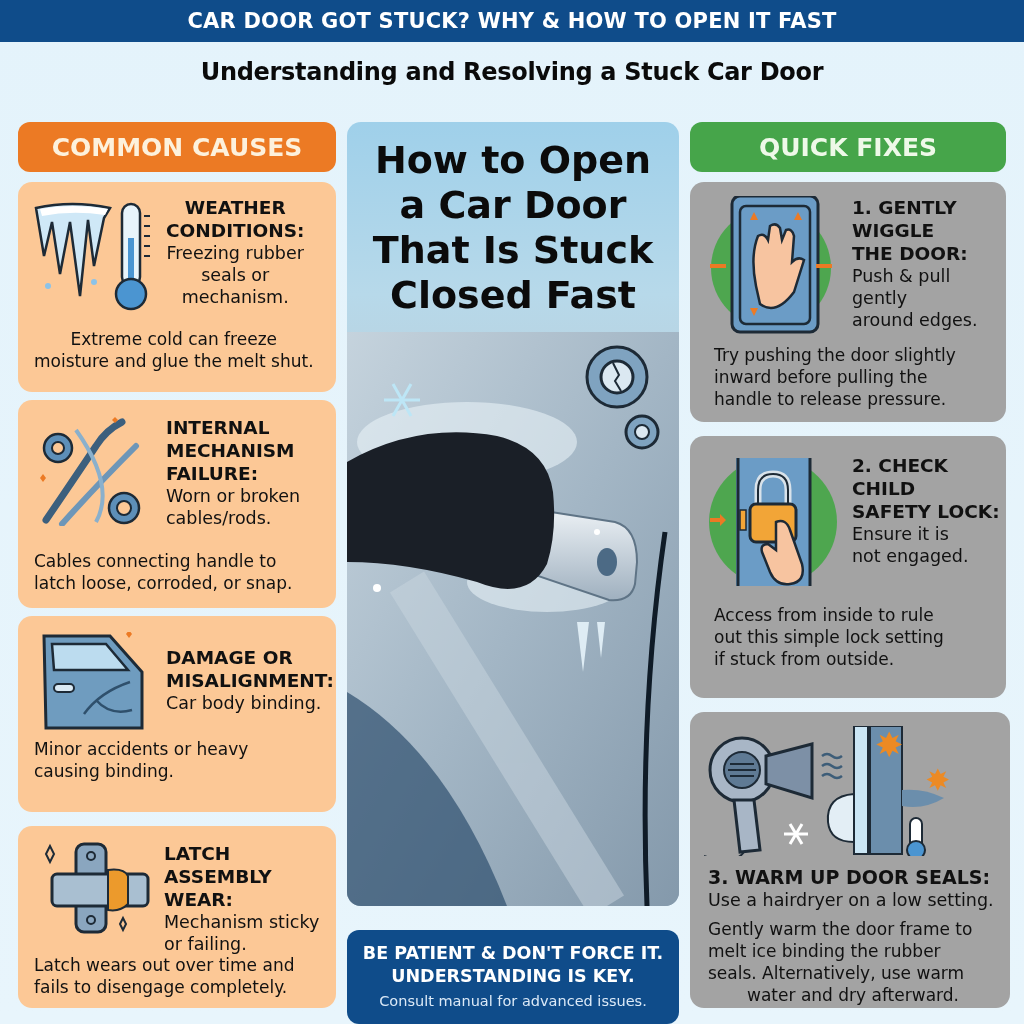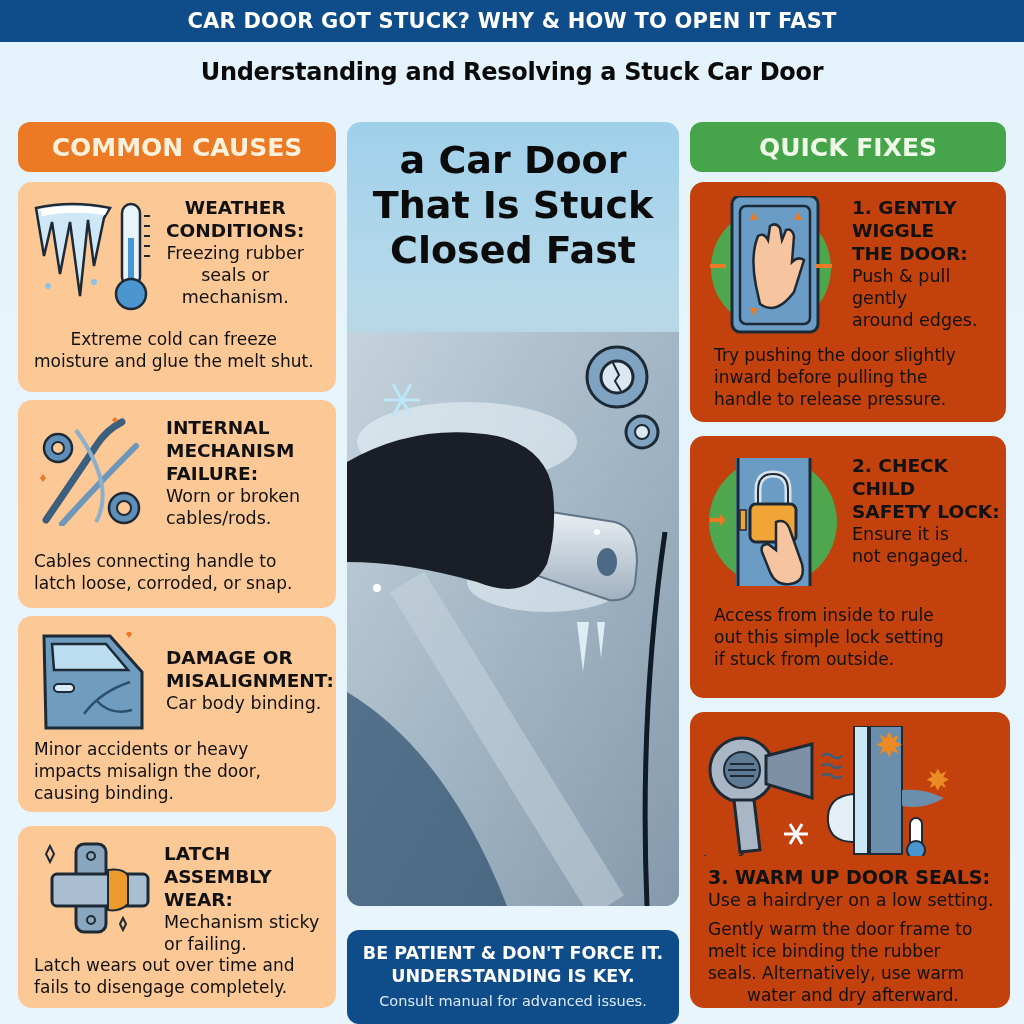--- a/index.html
+++ b/index.html
@@ -32,21 +32,21 @@
     display: flex; align-items: center; justify-content: center;
     color: #fff; font-weight: bold; font-size: 25px;
   }
   .orange-h { background: #ec7a24; color: #fdf1dc; }
   .green-h { background: #46a54a; color: #eef9e8; }
 
   .card {
     position: absolute; border-radius: 14px; padding: 12px 14px;
   }
   .card.orange { background: #fcc896; }
-  .card.green { background: #c2410c; }
+  .card.green { background: #a3a3a3; }
 
   .card .icon-box { position: absolute; }
   .card .title {
     font-weight: bold; font-size: 18.5px; line-height: 23px; color: #111;
     text-transform: none;
   }
   .card .sub { font-size: 17.5px; line-height: 22px; color: #111; }
   .card .desc { position: absolute; font-size: 17px; line-height: 22px; color: #111; }
 
   
@@ -157,21 +157,20 @@
         <path d="M86 2 l3 -4 l3 4 l-3 4 z" fill="#ec7a24"></path>
       </svg>
     </div>
     <div style="position:absolute; left:148px; top:30px;">
       <div class="title">DAMAGE OR</div>
       <div class="title">MISALIGNMENT:</div>
       <div class="sub">Car body binding.</div>
     </div>
     <div class="desc" style="left:16px; top:122px;">
       <div>Minor accidents or heavy</div>
-      <div>impacts misalign the door,</div>
       <div>causing binding.</div>
     </div>
   </div>
 
   <div class="card orange" style="left:0; top:704px; width:318px; height:182px;">
     <div class="icon-box" style="left:18px; top:14px; width:120px; height:100px;">
       <svg width="120" height="100" viewBox="0 0 120 100">
         <rect x="40" y="4" width="30" height="88" rx="8" fill="#8aa6bf" stroke="#1d2a36" stroke-width="3"></rect>
         <rect x="16" y="34" width="96" height="32" rx="5" fill="#a9bfd1" stroke="#1d2a36" stroke-width="3"></rect>
         <path d="M72 30 Q88 28 92 36 L92 64 Q84 72 72 70 Z" fill="#ec9a2c" stroke="#1d2a36" stroke-width="2"></path>
@@ -190,20 +189,21 @@
     <div class="desc" style="left:16px; top:128px;">
       <div>Latch wears out over time and</div>
       <div>fails to disengage completely.</div>
     </div>
   </div>
 </div>
 
 <div class="col col-mid">
   <div class="hero">
     <div class="hero-title">
+      <div>How to Open</div>
       <div>a Car Door</div>
       <div>That Is Stuck</div>
       <div>Closed Fast</div>
     </div>
     <div class="hero-art">
       <svg width="332" height="574" viewBox="0 0 332 574">
         <defs>
           <linearGradient id="door" x1="0" y1="0" x2="1" y2="1">
             <stop offset="0" stop-color="#c5d3dd"></stop>
             <stop offset="0.5" stop-color="#a3b6c5"></stop>

